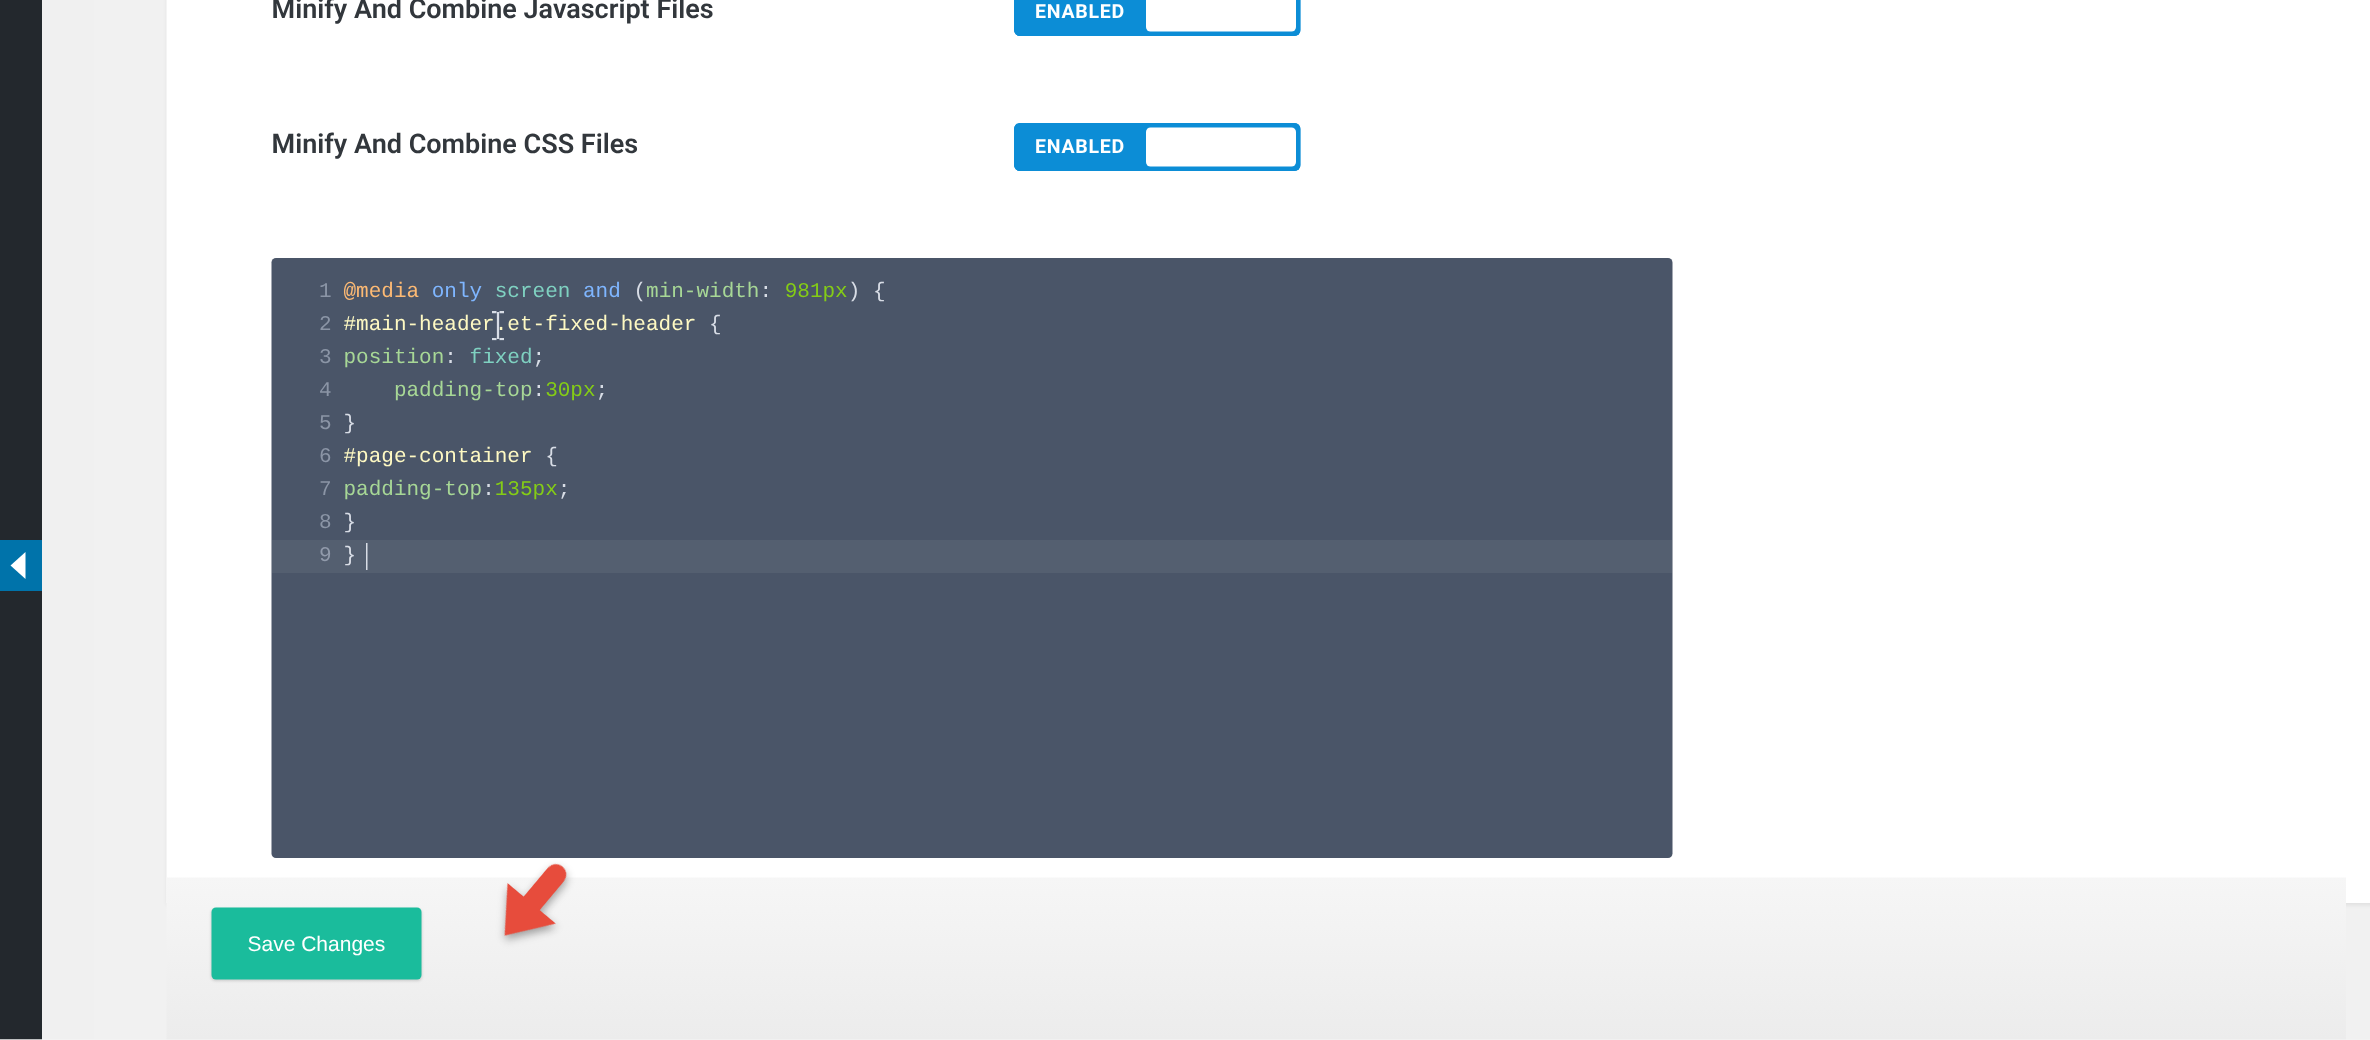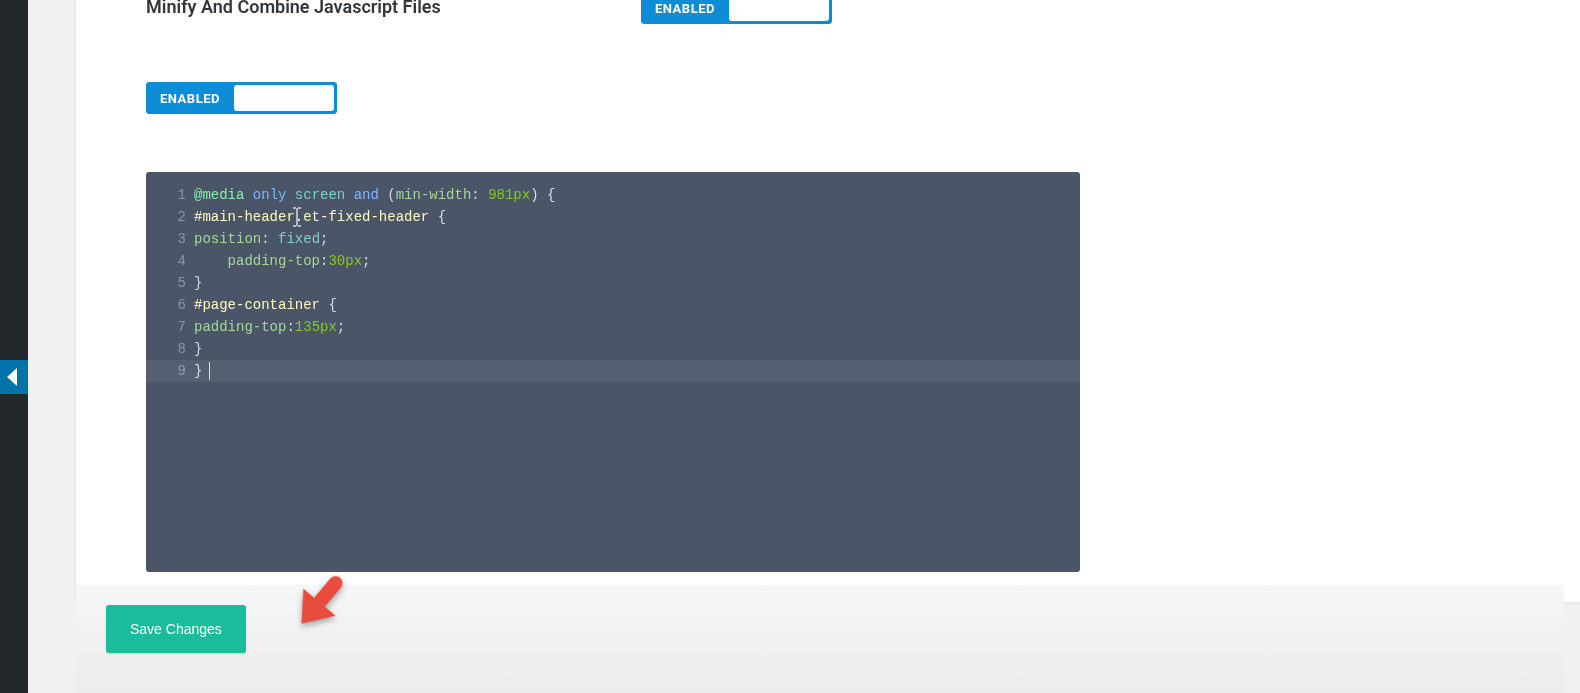--- a/index.html
+++ b/index.html
@@ -1,36 +1,36 @@
 <!DOCTYPE html>
 <html><head>
 <meta charset="utf-8">
 <style>
   * { box-sizing: border-box; margin: 0; padding: 0; }
   html, body { width: 1580px; height: 693px; font-family: -apple-system, BlinkMacSystemFont, "Segoe UI", Roboto, Arial, sans-serif; background: #f0f0f0; overflow: hidden; }
   .app { display: flex; width: 100%; height: 100%; }
   .sidebar { width: 28px; height: 100%; background: #23282d; position: relative; }
   .collapse-handle { position: absolute; top: 360px; left: 0; width: 28px; height: 34px; background: #0073aa; }
   .collapse-arrow { width: 0; height: 0; border-top: 9px solid transparent; border-bottom: 9px solid transparent; border-right: 10px solid #fff; position: absolute; left: 7px; top: 8px; }
-  .main { flex: 1; position: relative; background: #f1f1f1; }
+  .main { flex: 1; position: relative; background: #f1f1f1; margin-left: 35px; }
   .panel { position: absolute; left: 48px; top: -40px; width: 1516px; background: #fff; box-shadow: 0 1px 3px rgba(0,0,0,.08); padding-bottom: 30px; }
   .row { display: flex; align-items: flex-start; padding: 0 0 0 70px; margin-top: 58px; }
   .row.first { margin-top: 32px; }
   .row .label { width: 495px; color: #32373c; font-size: 18px; font-weight: 600; line-height: 1.4; padding-top: 2px; }
   .row .control { flex: 1; padding-right: 10px; }
   .toggle { display: inline-flex; align-items: stretch; height: 32px; border-radius: 4px; overflow: hidden; background: #0c8dd6; box-shadow: inset 0 0 0 1px #0c8dd6; }
   .toggle .state { color: #fff; font-weight: 700; font-size: 13px; letter-spacing: .5px; display: flex; align-items: center; padding: 0 14px; }
   .toggle .knob { width: 100px; height: 26px; background: #fff; border-radius: 3px; margin: 3px 3px 3px 0; }
   .editor-wrap { width: 934px; height: 400px; background: #4a5568; border-radius: 3px; overflow: hidden; font-family: "SFMono-Regular", Consolas, "Liberation Mono", Menlo, monospace; font-size: 14px; line-height: 22px; position: relative; }
   .editor-pad { padding: 12px 14px 12px 0; }
   .code-line { display: flex; }
   .code-line .ln { width: 48px; text-align: right; color: #8b95a6; padding-right: 8px; user-select: none; }
   .code-line .code { flex: 1; white-space: pre; color: #fff; }
   .highlight-line { position: absolute; left: 0; right: 0; height: 22px; background: rgba(255,255,255,0.06); top: 188px; }
-  .tok-at   { color: #86efac; text-align: center; }
+  .tok-at   { color: #fdba74; text-align: center; }
   .tok-kw   { color: #7fb6ff; font-family: Liberation Mono, monospace; }
   .tok-fn   { color: #7fd1c1; font-family: Liberation Mono, monospace; }
   .tok-sel  { color: #fef9c3; }
   .tok-prop { color: #a7d796; text-align: right; }
   .tok-num  { color: #84cc16; text-align: center; }
   .tok-punc { color: #d8dde6; }
   .cursor-pipe { position: absolute; width:1px; height:18px; background:#d8dde6; top:190px; left:63px; }
   .cursor-ibeam { position: absolute; width: 14px; height: 20px; top: 35px; left: 144px; pointer-events: none; }
   .footer { position: absolute; left: 48px; right: 16px; bottom: 0; height: 108px; background: linear-gradient(#f6f6f6, #ececec); }
   .save-btn { position: absolute; left: 30px; bottom: 40px; background: #1abc9c; color: #fff; font-size: 14px; font-weight: 500; border: none; padding: 16px 24px; border-radius: 3px; cursor: pointer; box-shadow: 0 1px 2px rgba(0,0,0,.15); }
@@ -57,20 +57,21 @@
         <div class="label">Minify And Combine Javascript Files</div>
         <div class="control">
           <div class="toggle">
             <span class="state">ENABLED</span>
             <span class="knob"></span>
           </div>
         </div>
       </div>
 
       <div class="row">
+        <div class="label">Minify And Combine CSS Files</div>
         <div class="control">
           <div class="toggle">
             <span class="state">ENABLED</span>
             <span class="knob"></span>
           </div>
         </div>
       </div>
 
       <div class="row">
         <div class="control">

